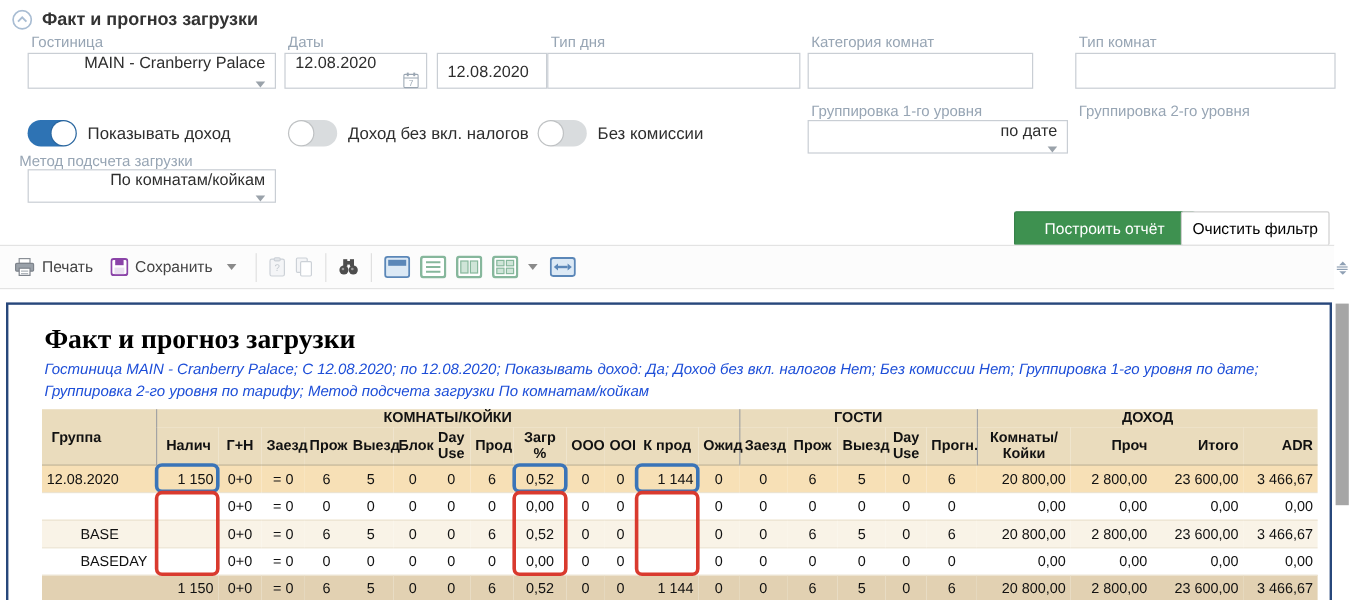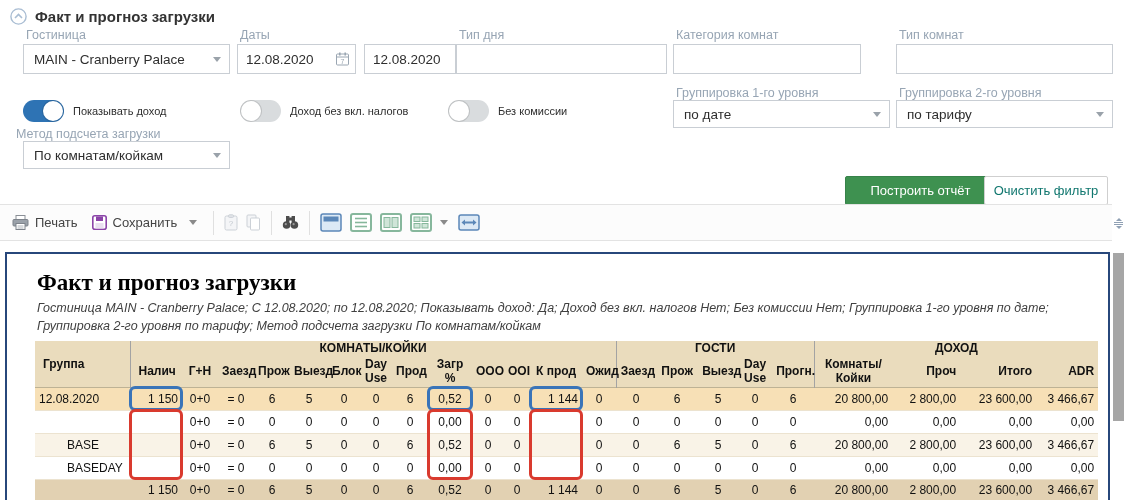--- a/index.html
+++ b/index.html
@@ -5,59 +5,59 @@
   * { box-sizing: border-box; margin: 0; padding: 0; }
   body { font-family: "Liberation Sans", "DejaVu Sans", sans-serif; background:#fff; }
   .screen { position:relative; width:1125px; height:500px; background:#fff; overflow:hidden; }
 
   
   .panel-title-row { position:absolute; left:10px; top:8px; display:flex; align-items:center; gap:8px; }
   .collapse-btn { width:17px; height:17px; cursor:pointer; }
   .page-title { font-size:15px; font-weight:bold; color:#333; }
 
   .flabel { position:absolute; font-size:12.5px; color:#97a5b4; white-space:nowrap; }
-  .fld { position:absolute; height:30px; border:1px solid #c9ced4; background:#fff; display:flex; align-items:center; font-size:13.5px; color:#2e2e2e; }
+  .fld { position:absolute; height:30px; border:1px solid #c9ced4; background:#fff; display:flex; align-items:flex-end; font-size:13.5px; color:#2e2e2e;flex-direction:column; }
   .select { justify-content:space-between; padding:0 8px 0 10px; cursor:pointer; }
   .caret { width:0; height:0; border-left:4px solid transparent; border-right:4px solid transparent; border-top:5px solid #9aa2aa; margin-left:6px; flex:0 0 auto; }
   .txt-input { width:100%; height:100%; border:none; outline:none; font-size:13.5px; color:#2e2e2e; padding:0 8px; font-family:inherit; background:transparent; }
   .date-wrap { padding:0; }
   .cal-ico { margin-right:6px; flex:0 0 auto; }
 
   .toggle-row { position:absolute; display:flex; align-items:center; cursor:pointer; }
   .tg { width:41px; height:22px; border-radius:11px; position:relative; flex:0 0 auto; }
   .tg.off { background:#d9dcde; }
   .tg.on  { background:#2e73b4; }
   .tg .knob { position:absolute; top:1px; width:20px; height:20px; border-radius:50%; background:#fff; box-shadow:0 0 0 1px rgba(0,0,0,.12); }
   .tg.off .knob { left:1px; }
   .tg.on  .knob { right:1px; }
-  .tg-label { margin-left:9px; font-size:11px; color:#2e2e2e; }
+  .tg-label { margin-left:9px; font-size:14px; color:#2e2e2e; }
 
   .btn { position:absolute; height:29px; display:flex; align-items:center; justify-content:center; font-size:13px; cursor:pointer; border-radius:2px; }
   .btn-green { background:#3e9150; border:1px solid #37824a; color:#fff; }
-  .btn-plain { background:#fff; border:1px solid #cfcfcf; color:#0f766e; }
+  .btn-plain { background:#fff; border:1px solid #cfcfcf; color:#000000; }
 
   
   .toolbar { position:absolute; left:0; top:204px; width:1112px; height:37px; background:#fcfcfc; border-top:1px solid #e3e3e3; border-bottom:1px solid #e3e3e3; display:flex; align-items:center; padding-left:12px; }
   .tb-item { display:flex; align-items:center; gap:6px; font-size:13px; color:#444; cursor:pointer; margin-right:14px; }
   .tb-sep { width:1px; height:24px; background:#e0e0e0; margin:0 10px 0 2px; }
   .tb-ico { display:flex; align-items:center; cursor:pointer; margin-right:8px; }
   .tb-caret { width:0; height:0; border-left:4px solid transparent; border-right:4px solid transparent; border-top:5px solid #8a8a8a; margin:0 10px 0 0; }
 
   
   .v-scroll { position:absolute; right:0; top:204px; width:13px; height:296px; background:#fff; }
   .v-thumb { position:absolute; left:1px; top:49px; width:11px; height:168px; background:#a6a6a6; cursor:pointer; }
   .v-split { position:absolute; left:1px; top:14px; width:11px; height:12px; display:flex; flex-direction:column; align-items:center; gap:1px; }
   .v-split i { display:block; width:9px; height:1px; background:#8fa0b4; }
   .v-split .tri-u { width:0;height:0;background:none;border-left:3px solid transparent;border-right:3px solid transparent;border-bottom:3px solid #8fa0b4; }
   .v-split .tri-d { width:0;height:0;background:none;border-left:3px solid transparent;border-right:3px solid transparent;border-top:3px solid #8fa0b4; }
 
   
   .report-panel { position:absolute; left:5px; top:252px; width:1105px; height:260px; border:2px solid #27477b; background:#fff; }
   .report-title { font-family:"Liberation Serif", "DejaVu Serif", serif; font-size:23px; font-weight:bold; color:#000; margin:16px 0 0 30px; }
-  .report-sub { font-style:italic; font-size:12.5px; color:#404040; margin:3px 30px 0 30px; line-height:1.45; max-width:1045px; }
+  .report-sub { font-style:italic; font-size:12.5px; color:#1d4ed8; margin:3px 30px 0 30px; line-height:1.45; max-width:1045px; }
 
   .table-wrap { position:relative; margin:6px 0 0 28px; width:1062px; }
   table.rpt { border-collapse:collapse; table-layout:fixed; width:1061px; font-size:12px; color:#111; }
   table.rpt th { font-weight:bold; background:#eadcbd; padding:1px 4px; line-height:1.15; }
   table.rpt thead .grp-row th { font-size:12px; height:15px; padding:1px 2px 0; }
   table.rpt thead .col-row th { height:31px; vertical-align:middle; font-size:12px; }
   table.rpt thead th.sep { border-left:1px solid #a3a3a3; }
   table.rpt thead tr th:first-child { text-align:left; padding-left:8px; vertical-align:middle; }
   table.rpt td { height:23px; padding:1px 4px; white-space:nowrap; }
   table.rpt thead { border-bottom:1px solid #bdb295; }
@@ -145,24 +145,20 @@
       </span>
     <span class="tg-label">Без комиссии</span>
   </div>
 
   <div class="flabel" style="left:676px; top:86px;">Группировка 1-го уровня</div>
   <div class="fld select" style="left:673px; top:100px; width:217px; height:28px;">
     <span>по дате</span>
     <span class="caret"></span>
   </div>
   <div class="flabel" style="left:899px; top:86px;">Группировка 2-го уровня</div>
-  <div class="fld select" style="left:896px; top:100px; width:217px; height:28px;">
-    <span>по тарифу</span>
-    <span class="caret"></span>
-  </div>
 
   <div class="flabel" style="left:16px; top:127px;">Метод подсчета загрузки</div>
   <div class="fld select" style="left:23px; top:141px; width:207px; height:28px;">
     <span>По комнатам/койкам</span>
     <span class="caret"></span>
   </div>
 
   <div class="btn btn-green" style="left:845px; top:176px; width:151px;">Построить отчёт</div>
   <div class="btn btn-plain" style="left:984px; top:176px; width:124px;">Очистить фильтр</div>
 

